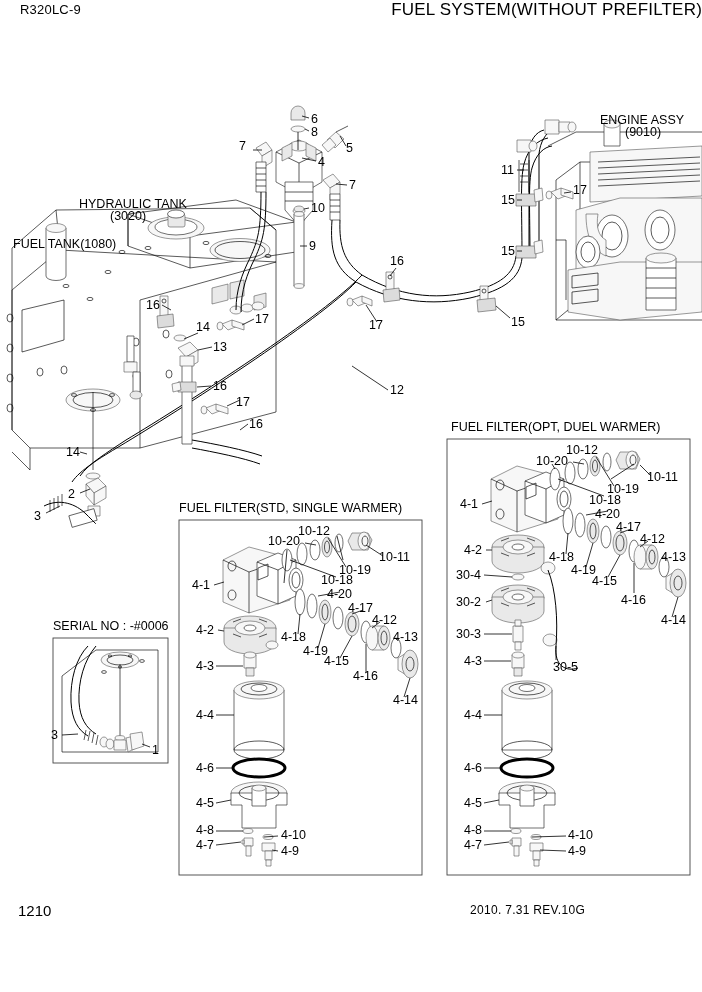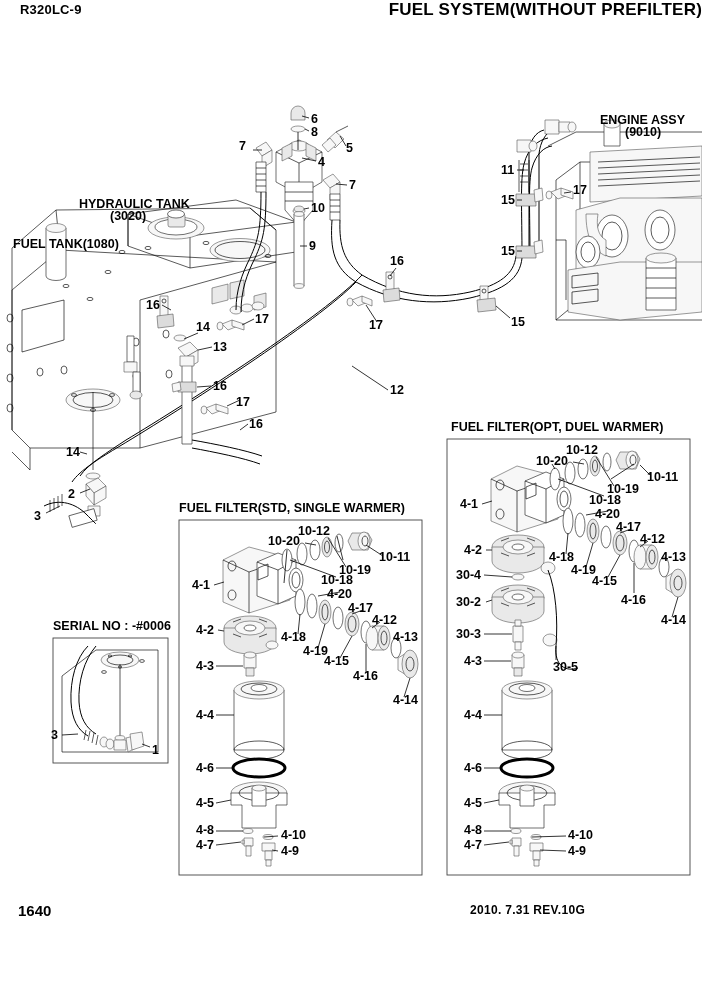--- a/index.html
+++ b/index.html
@@ -1,21 +1,21 @@
 <!DOCTYPE html>
 <html><head>
 <meta charset="utf-8">
 <style>
   html,body{margin:0;padding:0;background:#fff;}
   body{
     width:702px;height:992px;position:relative;overflow:hidden;
     font-family:"Liberation Sans","DejaVu Sans",sans-serif;
     color:#000;
   }
-  .sheet{position:absolute;inset:0;width:702px;height:992px;font-weight:bold;}
+  .sheet{position:absolute;inset:0;width:702px;height:992px;}
   .hdr-model{
     position:absolute;left:20px;top:2px;font-size:13px;letter-spacing:.2px;
   }
   .hdr-title{
     position:absolute;left:0;top:0;width:702px;text-align:right;
     font-size:17px;letter-spacing:.2px;
   }
   .ftr-page{position:absolute;left:18px;top:902px;font-size:15px;}
   .ftr-rev{position:absolute;left:470px;top:903px;font-size:12px;letter-spacing:.3px;}
   svg{position:absolute;left:0;top:0;}
@@ -752,16 +752,16 @@
       <text class="lbl" x="464" y="772">4-6</text>
       <text class="lbl" x="464" y="807">4-5</text>
       <text class="lbl" x="464" y="834">4-8</text>
       <text class="lbl" x="568" y="839">4-10</text>
       <text class="lbl" x="464" y="849">4-7</text>
       <text class="lbl" x="568" y="855">4-9</text>
     </g>
 
   </svg>
 
-  <div class="ftr-page">1640</div>
+  <div class="ftr-page">1210</div>
   <div class="ftr-rev">2010. 7.31  REV.10G</div>
 
 </div>
 
 </body></html>

